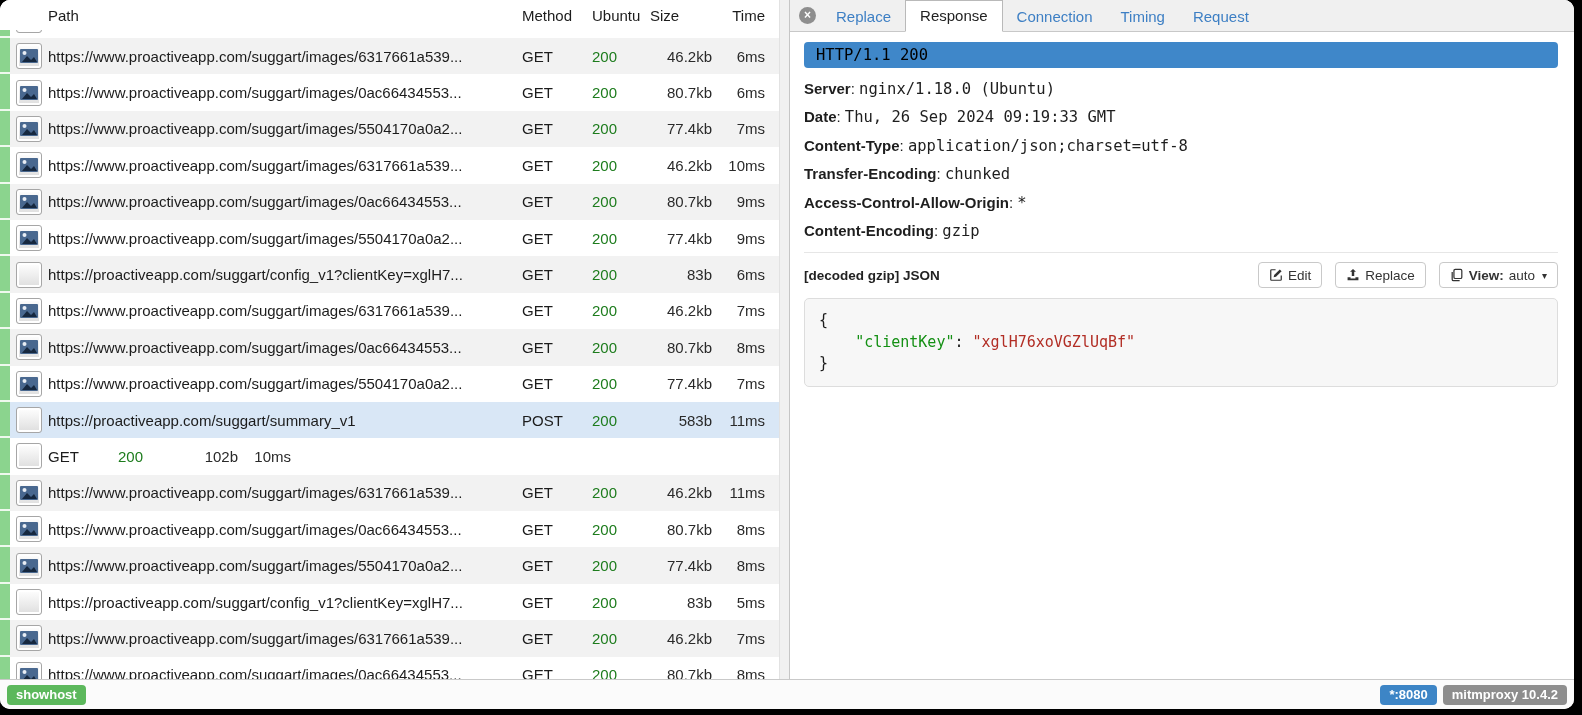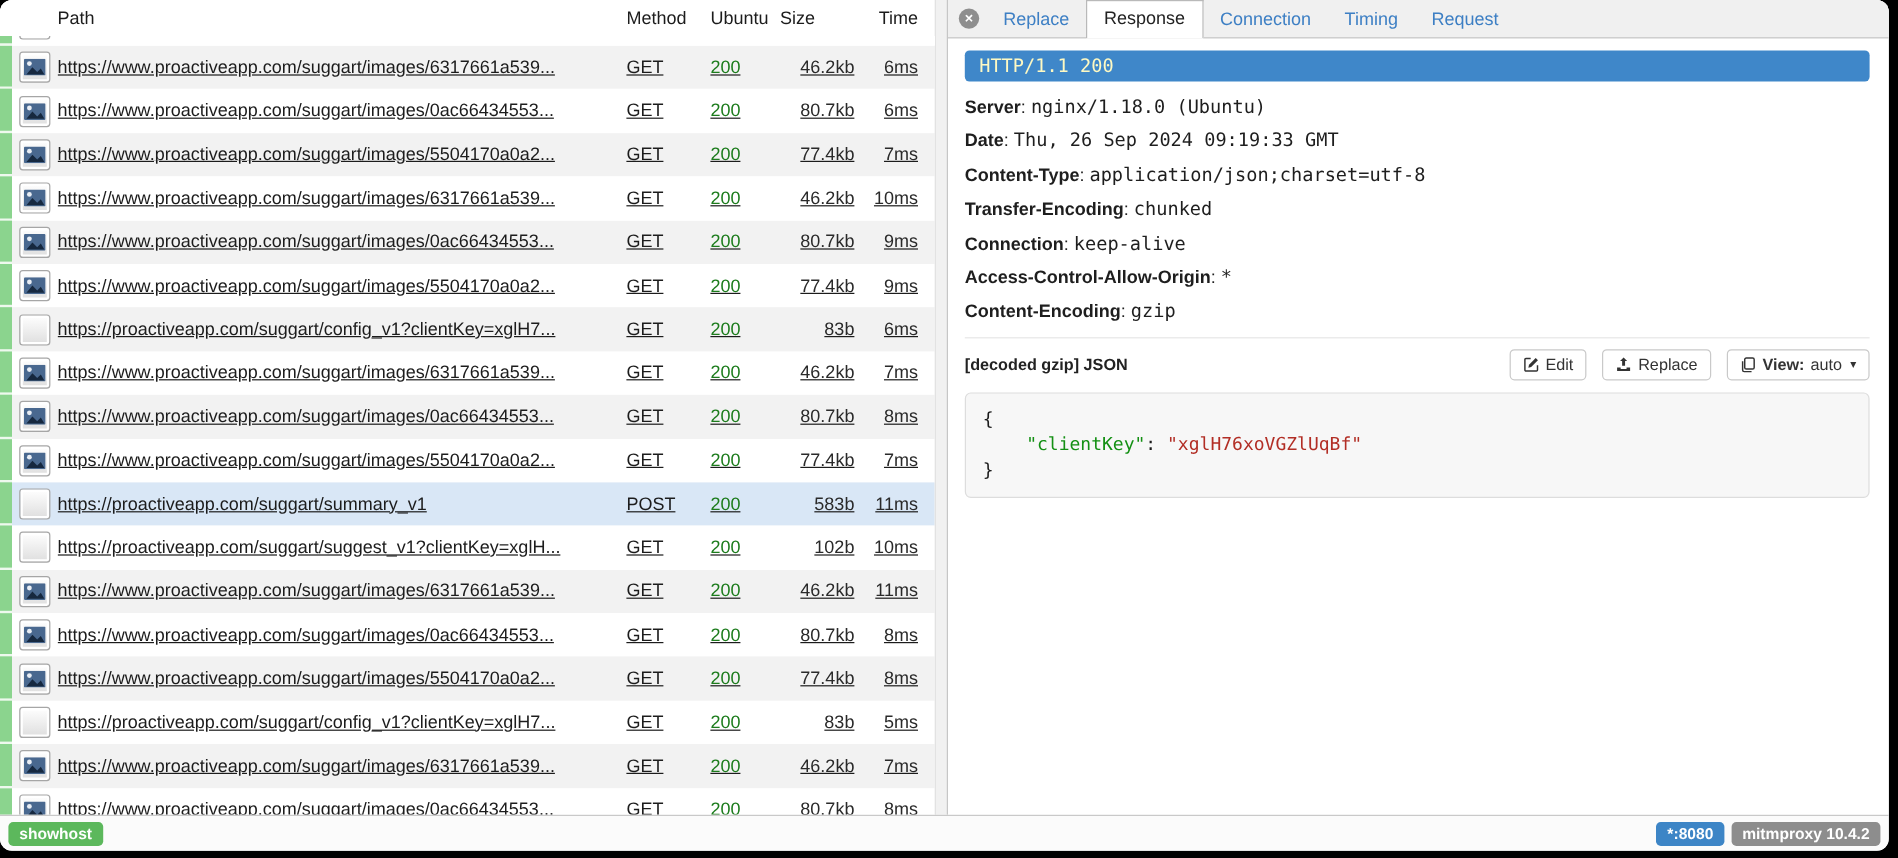--- a/index.html
+++ b/index.html
@@ -22,21 +22,21 @@
   .c-size { width:64px; flex:none; text-align:right; }
   .c-time { width:53px; flex:none; text-align:right; }
   .c-pad { width:14px; flex:none; }
   .list-header .c-size { text-align:left; padding-left:2px; }
 
   .partial-row { height:8px; flex:none; overflow:hidden; position:relative; background:#fff; }
   .partial-row .row { position:absolute; top:-28px; left:0; right:0; }
 
   .rows { flex:1; min-height:0; overflow:hidden; }
   .row { height:36.4px; display:flex; align-items:center; font-size:15px; color:#1c1c1c;
-         background:#fff; cursor:default;text-decoration:underline; }
+         background:#fff; cursor:default; }
   .rows .row:nth-child(odd) { background:#f2f2f2; }
   .rows .row.selected, .rows .row.selected:nth-child(odd) { background:#d9e7f6; }
   .row .edge { width:10px; flex:none; align-self:stretch; background:#8bd48e;
                border-bottom:2px solid rgba(255,255,255,.85); }
   .row .iconcell { width:38px; flex:none; display:flex; justify-content:center; }
   .ficon { width:26px; height:26px; border:1px solid #a6a6a6; border-radius:3px;
            background:linear-gradient(#ffffff,#dedede); box-shadow:inset 0 0 0 2px #fff;
            display:flex; align-items:center; justify-content:center; }
   .row .c-status { color:#1d7c1d; }
   .row .c-size, .row .c-time { color:#2a2a2a; }
@@ -50,21 +50,21 @@
   .tabbar { height:32px; flex:none; background:#f0f0f0; border-bottom:1px solid #c8c8c8;
             display:flex; align-items:flex-end; padding-left:9px; }
   .close-btn { width:17px; height:17px; border-radius:50%; background:#8e8e8e; color:#fff;
                font-size:12px; font-weight:bold; line-height:17px; text-align:center;
                margin:0 6px 7px 0; cursor:pointer; }
   .tab { padding:6px 14px 7px 14px; font-size:15px; color:#3d7fc4; cursor:pointer;
          margin-bottom:-1px; }
   .tab.active { background:#fff; border:1px solid #b9b9b9; border-bottom:1px solid #fff;
                 color:#222; }
   .detail-body { flex:1; min-height:0; padding:10px 16px 0 14px; overflow:hidden; }
-  .status-line { height:26px; border-radius:4px; background:#3f87c9; color:#fef9c3;
+  .status-line { height:26px; border-radius:4px; background:#3f87c9; color:#000000;
                  font-family:"DejaVu Sans Mono", monospace; font-size:15.5px;
                  line-height:26px; padding:0 12px; margin-bottom:7px; }
   .hdr-line { height:28.4px; line-height:28.4px; font-size:15px; color:#1e1e1e;
               white-space:nowrap; overflow:hidden; }
   .hdr-name { font-weight:bold; }
   .hdr-value { font-family:"DejaVu Sans Mono", monospace; font-size:15.5px; }
   .content-section { margin-top:7px; border-top:1px solid #e6e6e6; padding-top:9px; }
   .content-meta { display:flex; align-items:center; justify-content:space-between; }
   .content-label { font-size:13.5px; font-weight:bold; color:#222; }
   .btn-group { display:flex; gap:13px; }
@@ -305,21 +305,20 @@
             <div class="c-status">200</div>
             <div class="c-size">583b</div>
             <div class="c-time">11ms</div>
             <div class="c-pad"></div>
           </div>
           <div class="row">
             <div class="edge"></div>
             <div class="iconcell">
               <span class="ficon"></span>
             </div>
-            <div class="c-path">https://proactiveapp.com/suggart/suggest_v1?clientKey=xglH...</div>
             <div class="c-method">GET</div>
             <div class="c-status">200</div>
             <div class="c-size">102b</div>
             <div class="c-time">10ms</div>
             <div class="c-pad"></div>
           </div>
           <div class="row">
             <div class="edge"></div>
             <div class="iconcell">
               <span class="ficon">
@@ -437,21 +436,20 @@
             <div class="tab">Request</div>
           </div>
       </div>
       <div class="detail-body">
         <div class="status-line">HTTP/1.1 200</div>
         <div id="headers">
             <div class="hdr-line"><span class="hdr-name">Server</span><span>: </span><span class="hdr-value">nginx/1.18.0 (Ubuntu)</span></div>
             <div class="hdr-line"><span class="hdr-name">Date</span><span>: </span><span class="hdr-value">Thu, 26 Sep 2024 09:19:33 GMT</span></div>
             <div class="hdr-line"><span class="hdr-name">Content-Type</span><span>: </span><span class="hdr-value">application/json;charset=utf-8</span></div>
             <div class="hdr-line"><span class="hdr-name">Transfer-Encoding</span><span>: </span><span class="hdr-value">chunked</span></div>
-            <div class="hdr-line"><span class="hdr-name">Connection</span><span>: </span><span class="hdr-value">keep-alive</span></div>
             <div class="hdr-line"><span class="hdr-name">Access-Control-Allow-Origin</span><span>: </span><span class="hdr-value">*</span></div>
             <div class="hdr-line"><span class="hdr-name">Content-Encoding</span><span>: </span><span class="hdr-value">gzip</span></div>
           </div>
 
         <div class="content-section">
           <div class="content-meta">
             <div class="content-label">[decoded gzip] JSON</div>
             <div class="btn-group">
               <div class="btn">
                 <span>

